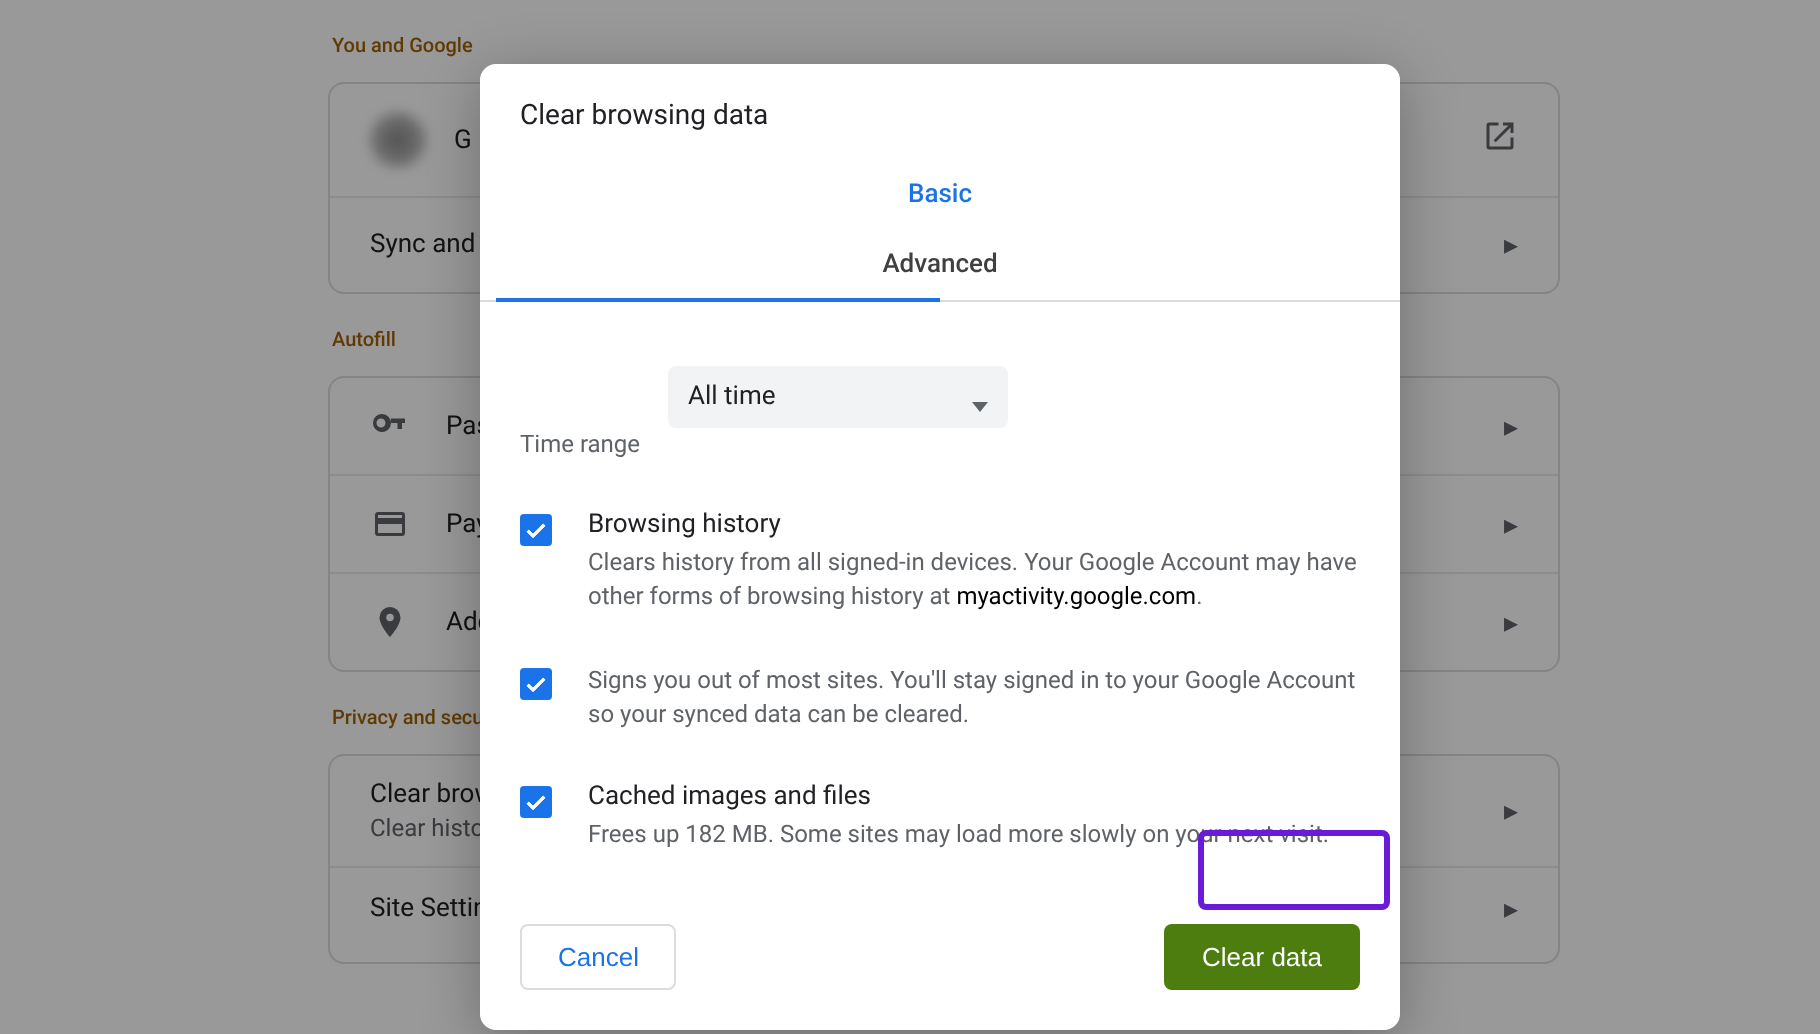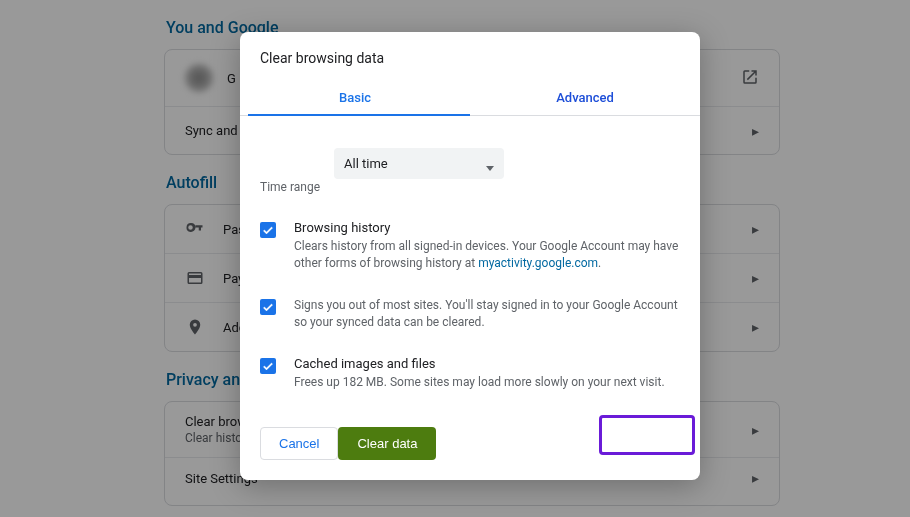--- a/index.html
+++ b/index.html
@@ -20,22 +20,22 @@
     padding-right: 130px;
     position: relative;
   }
   .overlay {
     position: absolute;
     inset: 0;
     background: rgba(0,0,0,0.4);
     z-index: 5;
   }
   .section-title {
-    font-size: 16px;
-    color: #0369a1;
+    font-size: 10px;
+    color: #a16207;
     margin: 18px 0 12px 2px;
     font-weight: 500;
   }
   .card {
     border: 1px solid #dadce0;
     border-radius: 8px;
     background: #fff;
   }
   .row {
     display: flex;
@@ -82,27 +82,28 @@
   }
   .dialog-title {
     font-size: 14px;
     padding: 18px 20px 14px 20px;
     color: #202124;
   }
   .tabs {
     display: flex;
     border-bottom: 1px solid #dadce0;
     position: relative;
+    flex-direction: column;
   }
   .tab {
     flex: 1;
     text-align: center;
     padding: 10px 0;
     font-size: 13px;
-    color: #1d4ed8;
+    color: #404040;
     cursor: pointer;
     font-weight: 500;
   }
   .tab.active { color: #1a73e8; }
   .tab-ind {
     position: absolute;
     bottom: -1px;
     left: 8px;
     width: 222px;
     height: 2px;
@@ -147,24 +148,24 @@
     flex-shrink: 0;
     display: flex;
     align-items: center;
     justify-content: center;
     cursor: pointer;
   }
   .check svg { width: 12px; height: 12px; fill: #fff; stroke: #fff; }
   .opt-body { flex: 1; }
   .opt-title { font-size: 13px; color: #202124; margin-bottom: 3px; }
   .opt-desc { font-size: 12px; color: #5f6368; line-height: 1.45; }
-  .opt-link { color: #0369a1; }
+  .opt-link { color: #000000; }
   .actions {
     display: flex;
-    justify-content: flex-start;
+    justify-content: space-between;
     padding: 18px 20px 20px 20px;
   }
   .btn {
     font-size: 13px;
     padding: 8px 18px;
     border-radius: 4px;
     border: 1px solid transparent;
     cursor: pointer;
     font-weight: 500;
   }

